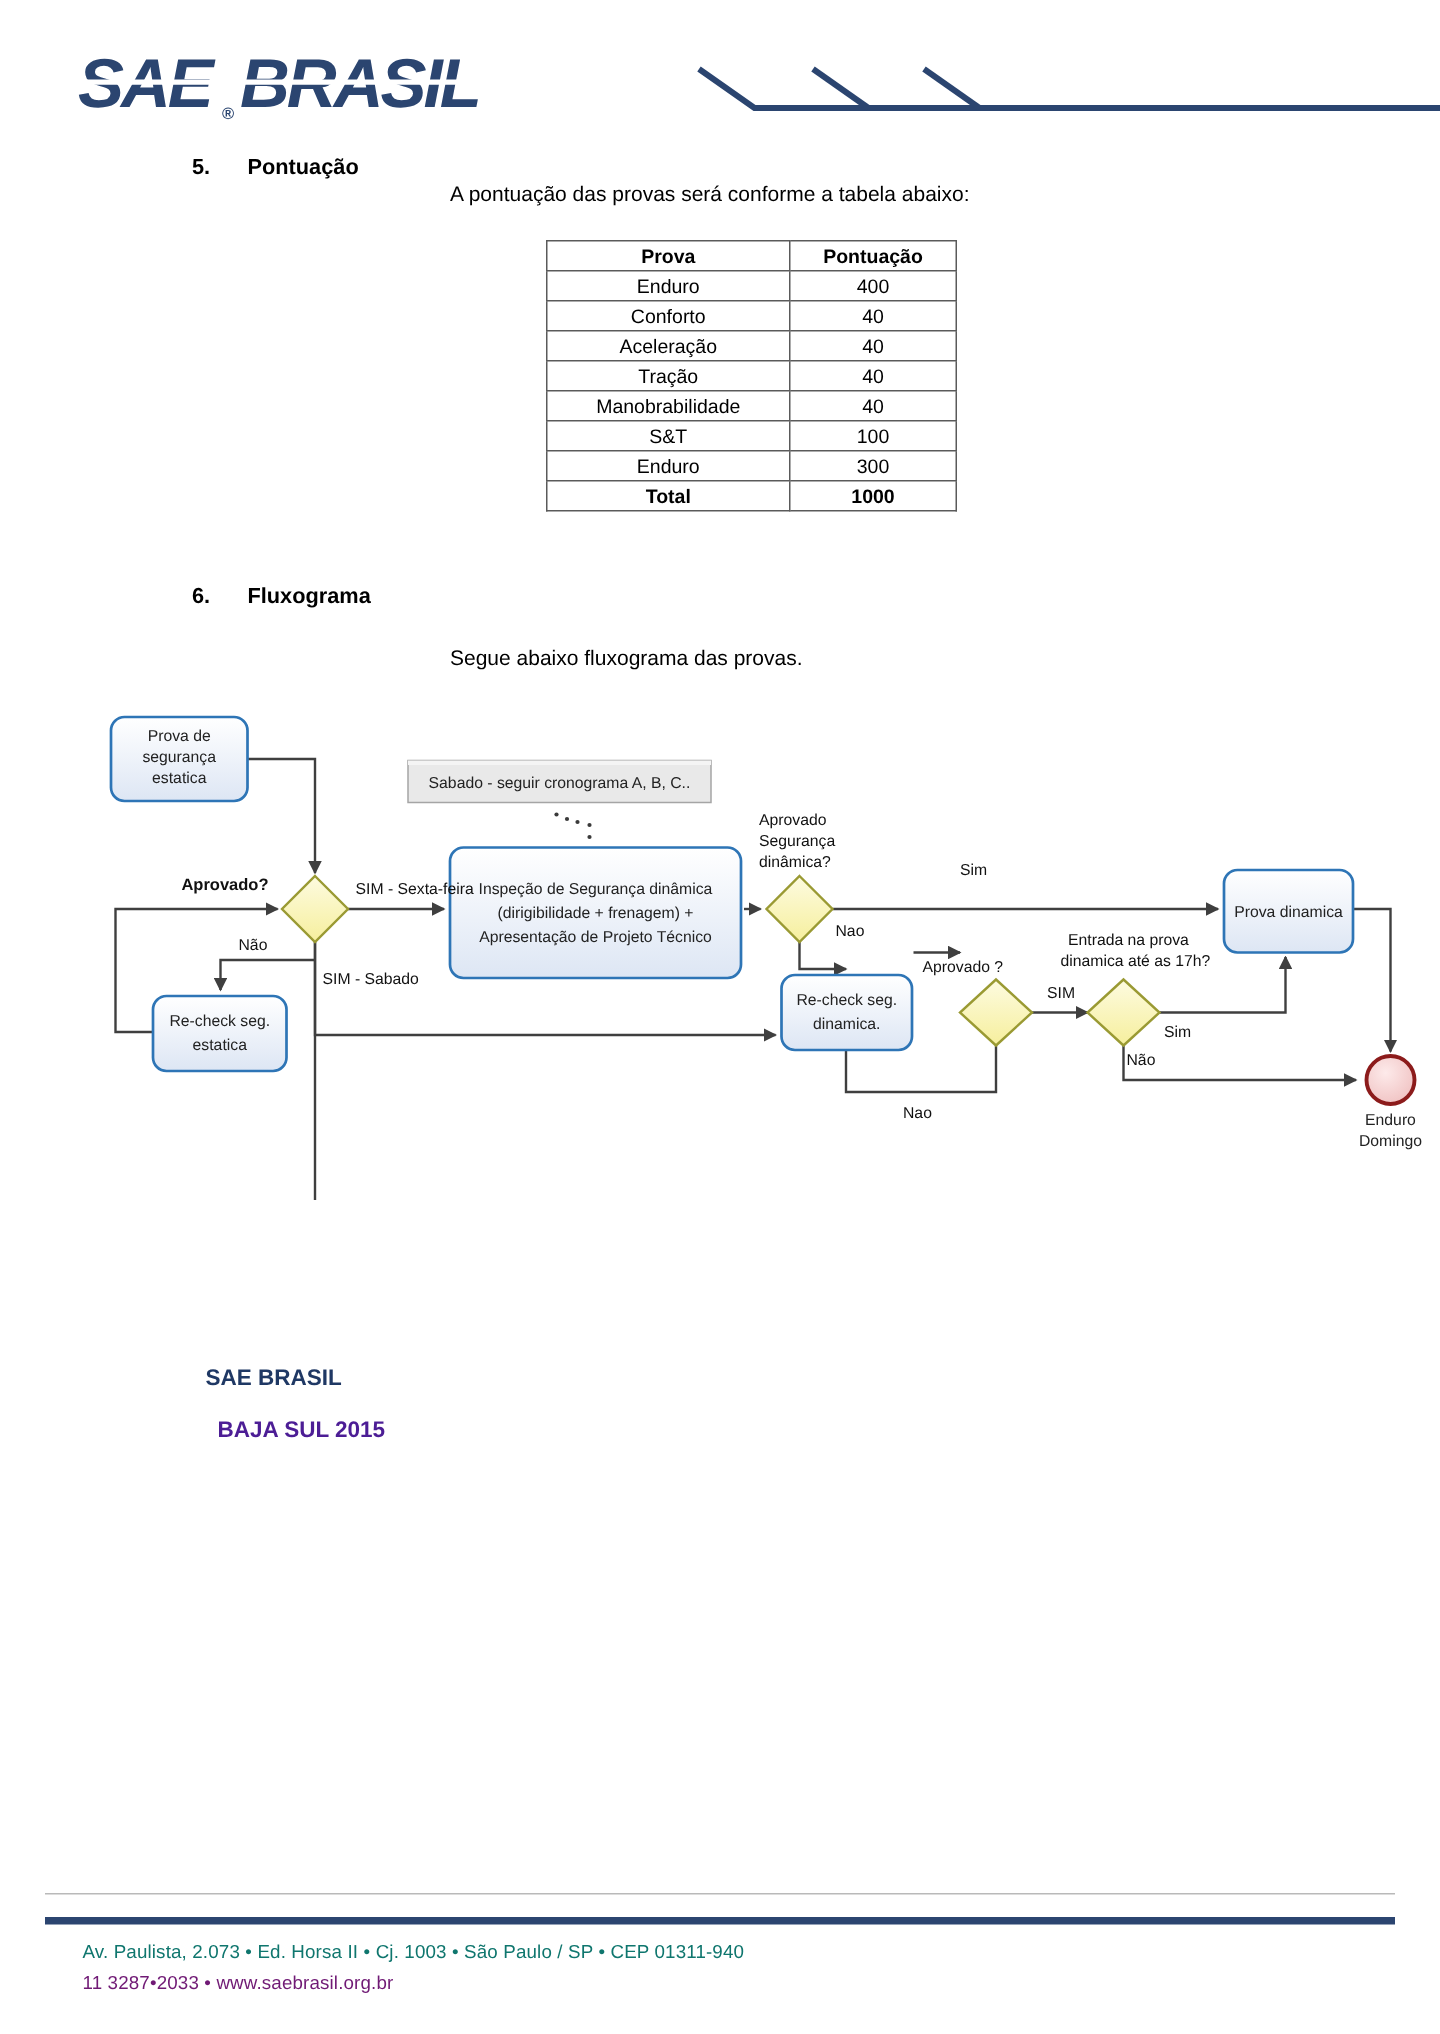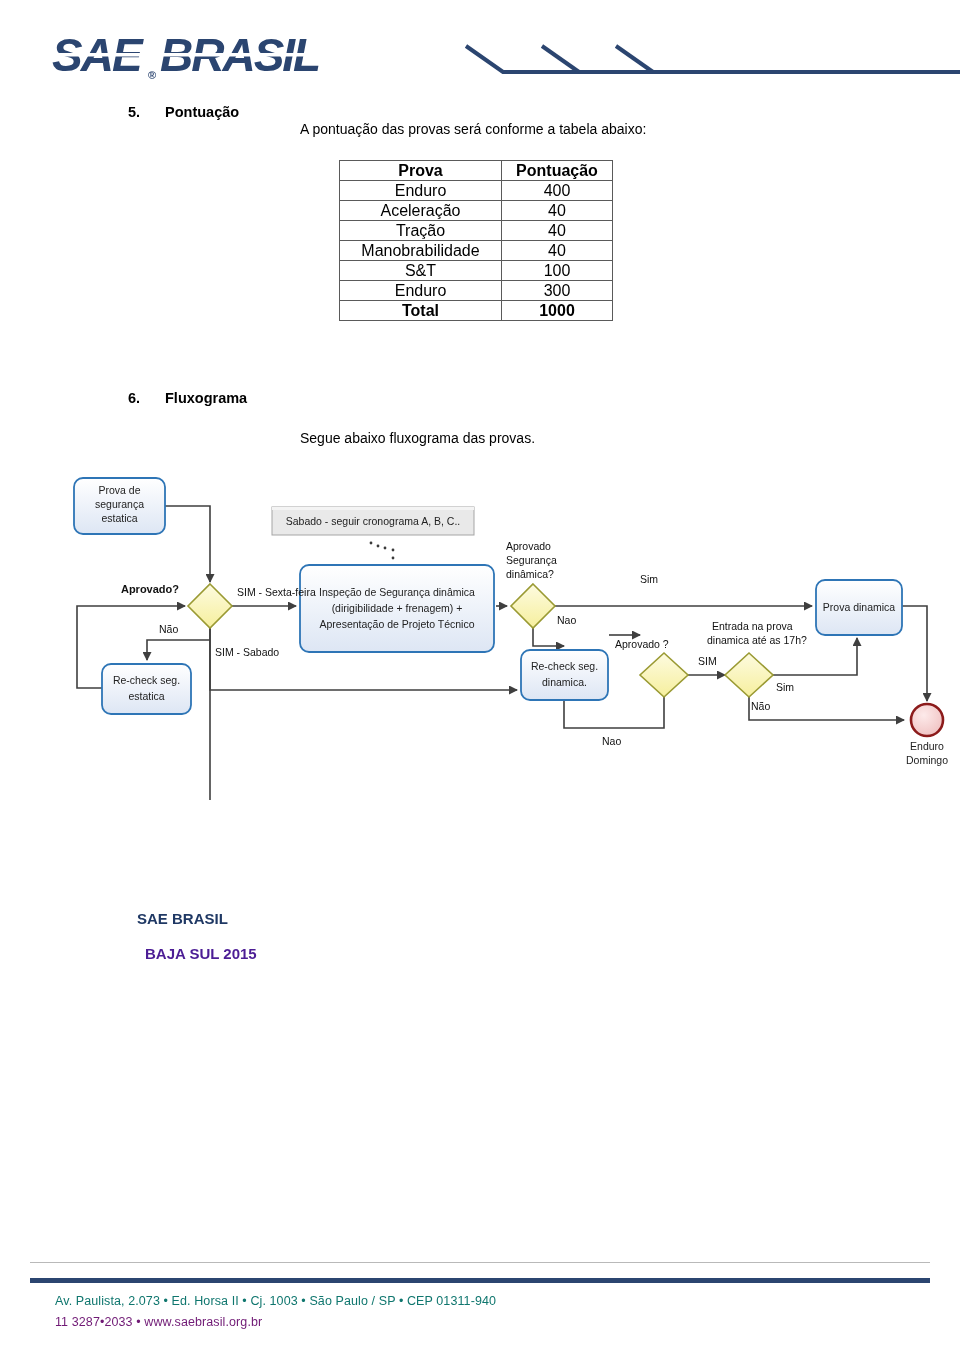--- a/index.html
+++ b/index.html
@@ -19,23 +19,23 @@
   .logo svg{display:block;}
   .header-deco{position:absolute;left:440px;top:20px;width:520px;height:80px;}
 
   
   .sec5-num{position:absolute;left:128px;top:104px;font-size:14.5px;font-weight:bold;}
   .sec5-title{position:absolute;left:165px;top:104px;font-size:14.5px;font-weight:bold;}
   .sec5-lead{position:absolute;left:300px;top:121px;font-size:14px;}
 
   
   .score-table{
-    position:absolute;left:339px;top:160px;width:271px;
+    position:absolute;left:364px;top:160px;width:271px;
     border-collapse:collapse;
-    font-size:16px;
+    font-size:13px;
     table-layout:fixed;
   }
   .score-table td,.score-table th{
     border:1px solid #5a5a5a;
     text-align:center;
     padding:0;
     height:19px;
     line-height:19px;
     font-weight:normal;
     background:#ffffff;
@@ -103,20 +103,24 @@
     <thead>
       <tr>
         <th class="c0">Prova</th>
         <th class="c1">Pontuação</th>
       </tr>
     </thead>
     <tbody id="score-rows">
         <tr>
           <td class="c0">Enduro</td>
           <td class="c1">400</td>
+        </tr>
+        <tr>
+          <td class="c0">Conforto</td>
+          <td class="c1">40</td>
         </tr>
         <tr>
           <td class="c0">Aceleração</td>
           <td class="c1">40</td>
         </tr>
         <tr>
           <td class="c0">Tração</td>
           <td class="c1">40</td>
         </tr>
         <tr>

